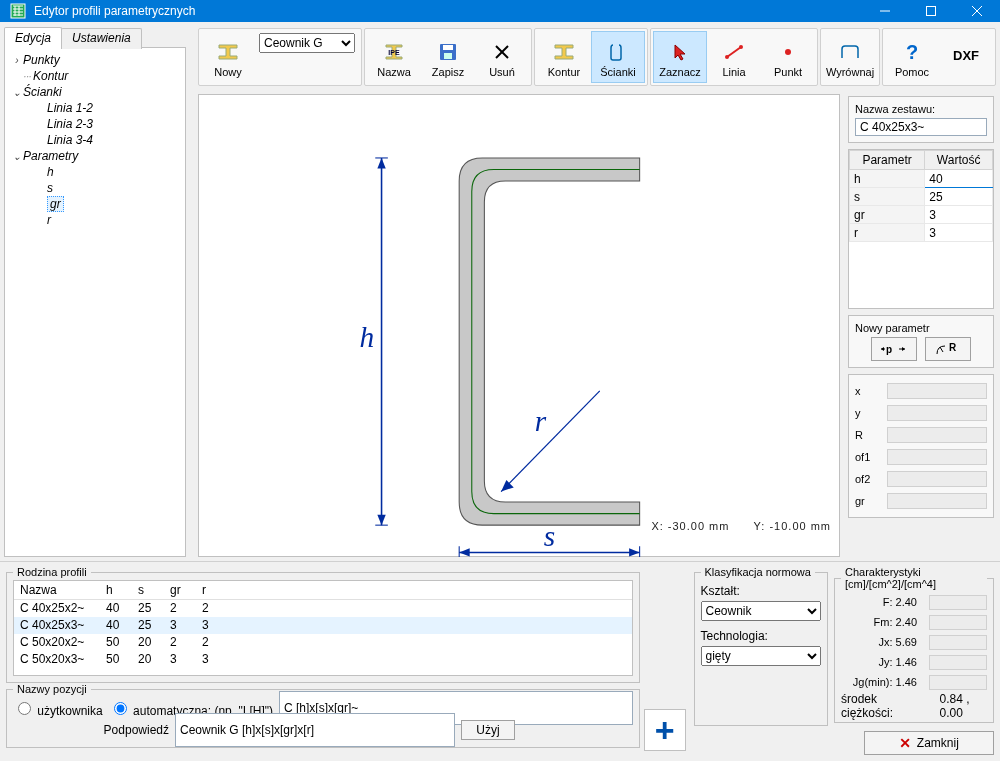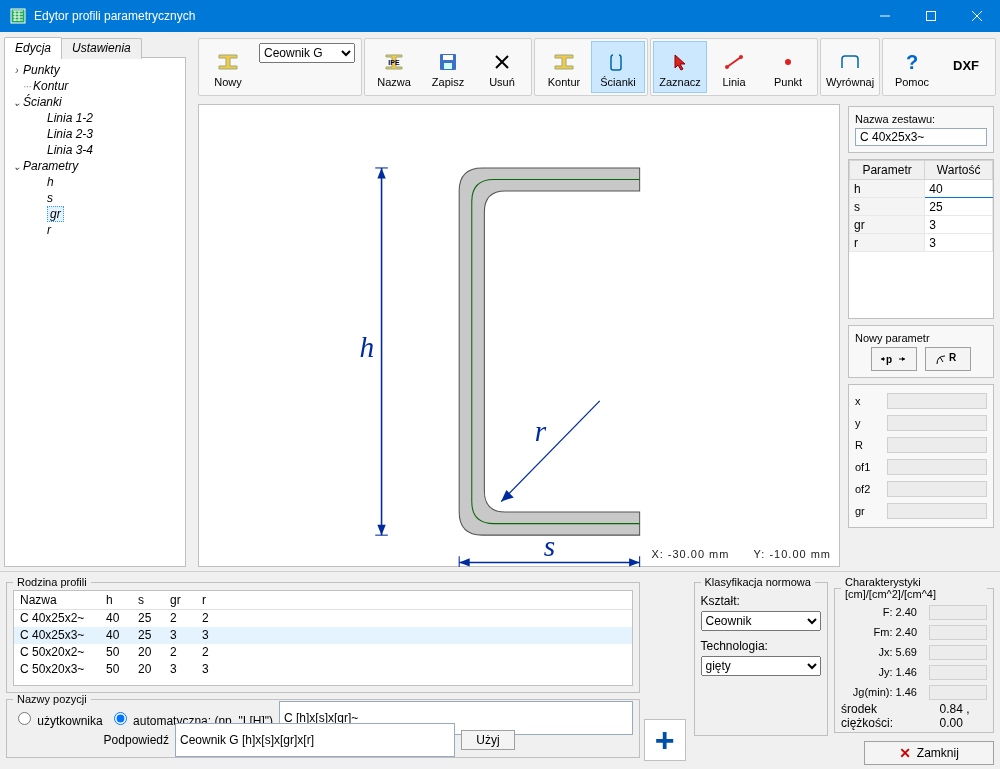--- a/index.html
+++ b/index.html
@@ -8,21 +8,21 @@
     padding: 0;
     font-family: "Segoe UI", Tahoma, sans-serif;
     font-size: 12px;
     background: #fff;
     color: #000;
     width: 1000px;
     height: 769px;
     overflow: hidden;
   }
   
-  .titlebar { height: 32px; background:#0078d7; display:flex; align-items:center; color:#fff; }
+  .titlebar { height: 22px; background:#0078d7; display:flex; align-items:center; color:#fff; }
   .titlebar .icon { width:20px; height:20px; margin:0 6px 0 8px; display:inline-flex; align-items:center; justify-content:center;}
   .titlebar .title { flex:1; font-size:12px; }
   .titlebar .wbtn { width:46px; height:30px; display:flex; align-items:center; justify-content:center; }
   
   .outer { display:flex; flex-direction:column; height:739px; background:#f0f0f0; }
   .upper { display:flex; height:540px; border-bottom:1px solid #d0d0d0;}
   .lower { display:flex; flex:1; padding:4px 6px 6px 6px; align-items:flex-start; }
 
   
   .leftpanel { width:206px; display:flex; flex-direction:column; padding:4px 4px 4px 4px;font-style:italic; }
@@ -42,21 +42,21 @@
   .tgroup { display:flex; border:1px solid #d0d0d0; background:#f8f8f8; border-radius:2px; padding:2px; gap:0;}
   .tbtn { width:54px; height:52px; display:flex; flex-direction:column; align-items:center; justify-content:flex-end; padding-bottom:4px; border:1px solid transparent; gap:3px;}
   .tbtn.active { background:#cce8ff; border-color:#99ccf2;}
   .tbtn .ticon { width:24px; height:22px; display:flex; align-items:center; justify-content:center;}
   .tbtn .tlabel { font-size:11px; color:#000; }
   .tdropdown { display:flex; align-items:center; padding:0 4px;}
   .tdropdown select { width:96px; height:20px; font-size:12px;}
 
   .canvaswrap { flex:1; margin:4px 4px 0 4px; border:1px solid #c0c0c0; background:#fff; position:relative;}
   .canvas { position:absolute; inset:0;}
-  .statusxy { position:absolute; right:8px; bottom:6px; font-size:11px; color:#222; letter-spacing:1px;}
+  .statusxy { position:absolute; right:8px; bottom:24px; font-size:11px; color:#222; letter-spacing:1px;}
 
   
   .rightpanel { width:156px; display:flex; flex-direction:column; padding:6px 6px 4px 4px; gap:6px;}
   .rgroup { border:1px solid #c0c0c0; background:#f8f8f8; padding:6px 6px; }
   .rgroup .glabel { font-size:11px; margin-bottom:3px; display:block;}
   .rgroup input[type=text]{ width:100%; height:18px; font-size:12px; padding:0 4px; border:1px solid #9ab; background:#fff;}
   .paramtable { background:#fff; border:1px solid #c0c0c0;}
   .paramtable table { width:100%; border-collapse:collapse; font-size:12px;}
   .paramtable th { background:#f0f0f0; border:1px solid #d4d4d4; padding:2px 4px; text-align:center; font-weight:normal;}
   .paramtable td { border:1px solid #e8e8e8; padding:1px 4px; height:18px;}

